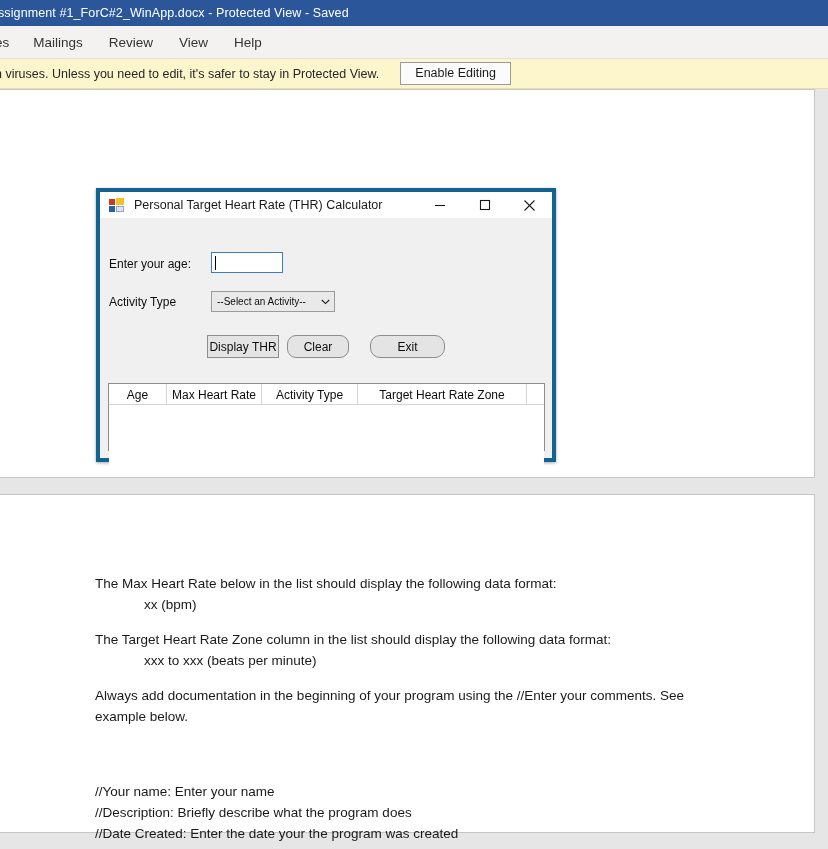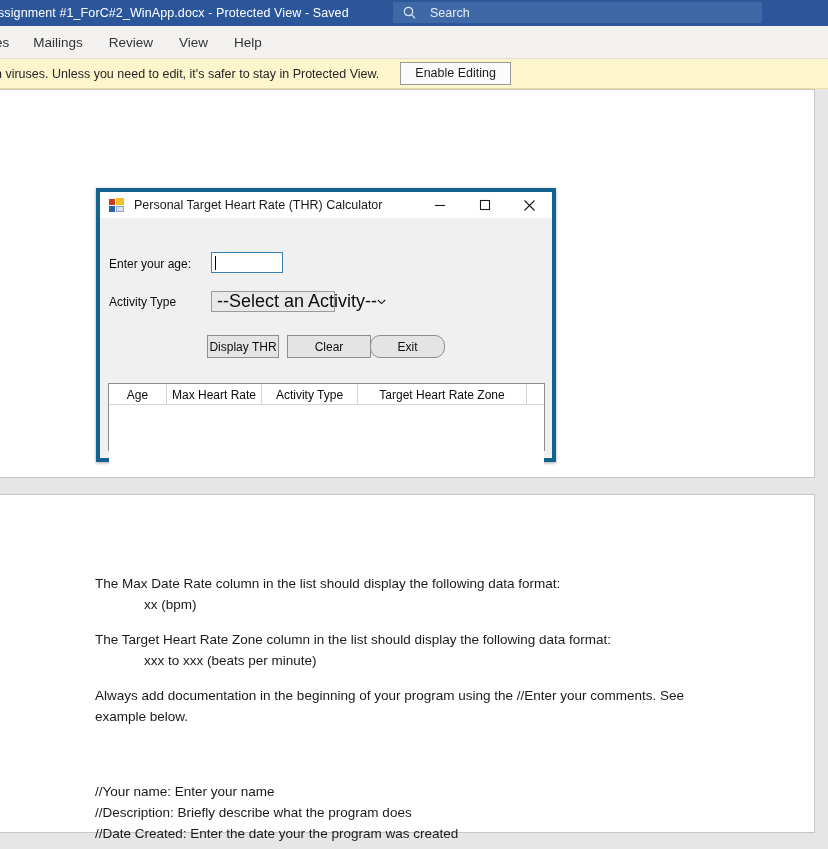--- a/index.html
+++ b/index.html
@@ -125,60 +125,51 @@
   }
   .caret {
     display: block; width: 1px; height: 14px; background: #000; margin-left: 3px;
   }
 
   .combo {
     position: absolute; left: 111px; top: 72px; width: 124px; height: 21px;
     background: #e9e9e9; border: 1px solid #9b9b9b;
     display: flex; align-items: center; justify-content: space-between;
   }
-  .combo-val { font-size: 18px; color: #0d0d0d; padding-left: 5px; white-space: nowrap; }
+  .combo-val { font-size: 10px; color: #0d0d0d; padding-left: 5px; white-space: nowrap; }
   .combo-arrow { width: 17px; display: flex; align-items: center; justify-content: center; }
 
   .btn {
     position: absolute; top: 116px; height: 23px;
     background: #e4e4e4; border: 1px solid #8d8d8d;
     font-size: 12px; color: #0d0d0d; font-family: "Liberation Sans", sans-serif;
     display: flex; align-items: center; justify-content: center;
   }
   .btn-thr   { left: 107px; width: 72px; }
-  .btn-clear { left: 187px; width: 84px; }
+  .btn-clear { left: 187px; width: 62px; border-radius: 9px; }
   .btn-exit  { left: 270px; width: 75px; border-radius: 10px; }
 
   .listview {
     position: absolute; left: 8px; top: 164px; width: 437px; height: 68px;
     background: #ffffff; border: 1px solid #8d8d8d;
   }
   .lv-head { display: flex; height: 21px; border-bottom: 1px solid #d4d4d4; }
   .lv-col {
     font-size: 12px; color: #0d0d0d; display: flex; align-items: center;
     justify-content: center; border-right: 1px solid #d4d4d4; height: 21px;
     white-space: nowrap; overflow: hidden;
   }
   .lv-col:last-child { border-right: none; }
   .lv-body { height: 72px; background: #ffffff; }
 </style>
 </head>
 <body>
 
 <div class="titlebar">
   <span class="titlebar-text">ssignment #1_ForC#2_WinApp.docx  -  Protected View  -  Saved</span>
-  <div class="searchbox">
-    <span class="glyph">
-      <svg width="16" height="14" viewBox="0 0 16 14">
-        <circle cx="6.5" cy="5.5" r="4.2" fill="none" stroke="#dce6f5" stroke-width="1.2"></circle>
-        <line x1="9.6" y1="8.6" x2="13" y2="12.4" stroke="#dce6f5" stroke-width="1.2"></line>
-      </svg>
-    </span>
-    <span class="ph">Search</span>
-  </div>
 </div>
 
 <div class="ribbon">
   <div class="tab clipped">es</div>
   <div class="tab">Mailings</div>
   <div class="tab">Review</div>
   <div class="tab">View</div>
   <div class="tab">Help</div>
 </div>
 
@@ -189,21 +180,21 @@
 
 <div class="canvas">
 
   <div class="page page1">
     <span class="pnum" style="left:404px; top:305px;">2</span>
     <span class="revised" style="left:95px;  top:322px;">Revised 1/24/2019</span>
   </div>
 
   <div class="page page2">
     <div class="doctext para" style="top:78px;">
-      <span>The Max Date Rate column in the list should display the following data format:</span>
+      <span>The Max Heart Rate below in the list should display the following data format:</span>
       <span class="ind">xx (bpm)</span>
     </div>
 
     <div class="doctext para" style="top:190px;">
       <span>Always add documentation in the beginning of your program using the //Enter your comments. See example below.</span>
     </div>
 
     <div class="doctext para" style="top:134px;">
       <span>The Target Heart Rate Zone column in the list should display the following data format:</span>
       <span class="ind">xxx to xxx (beats per minute)</span>

